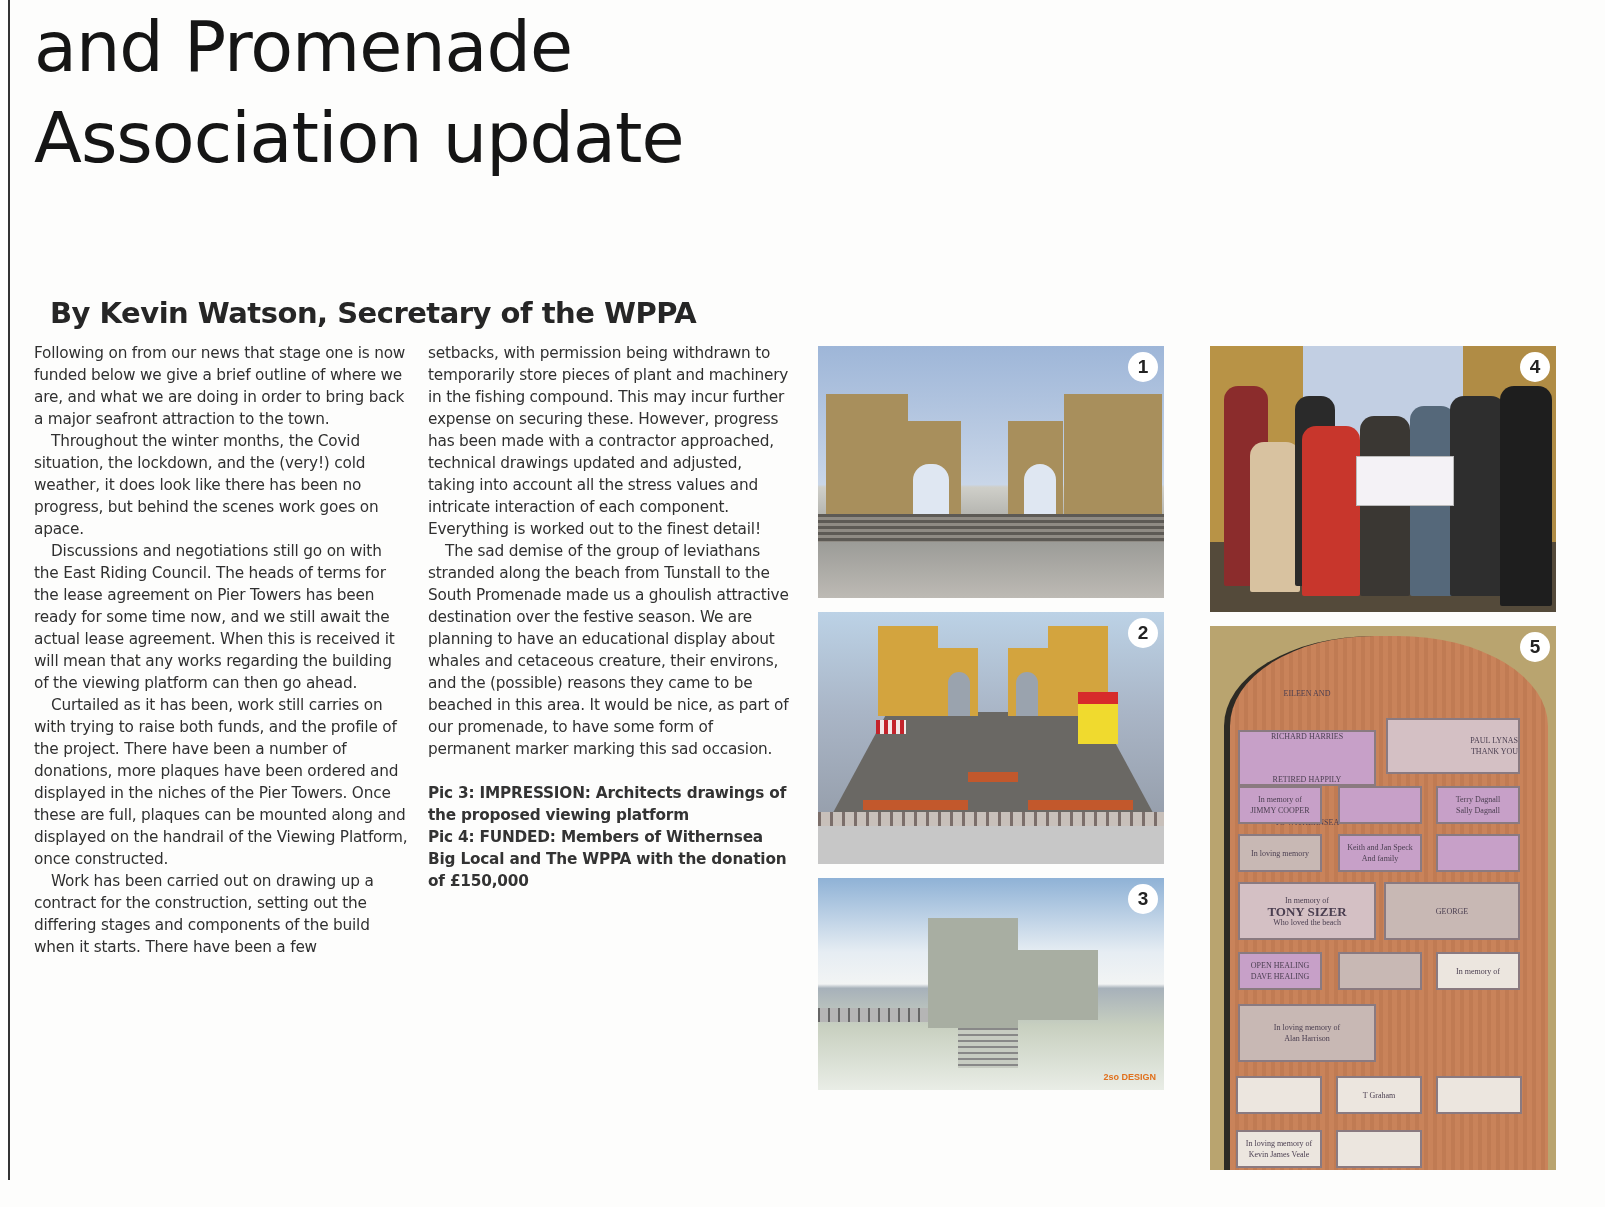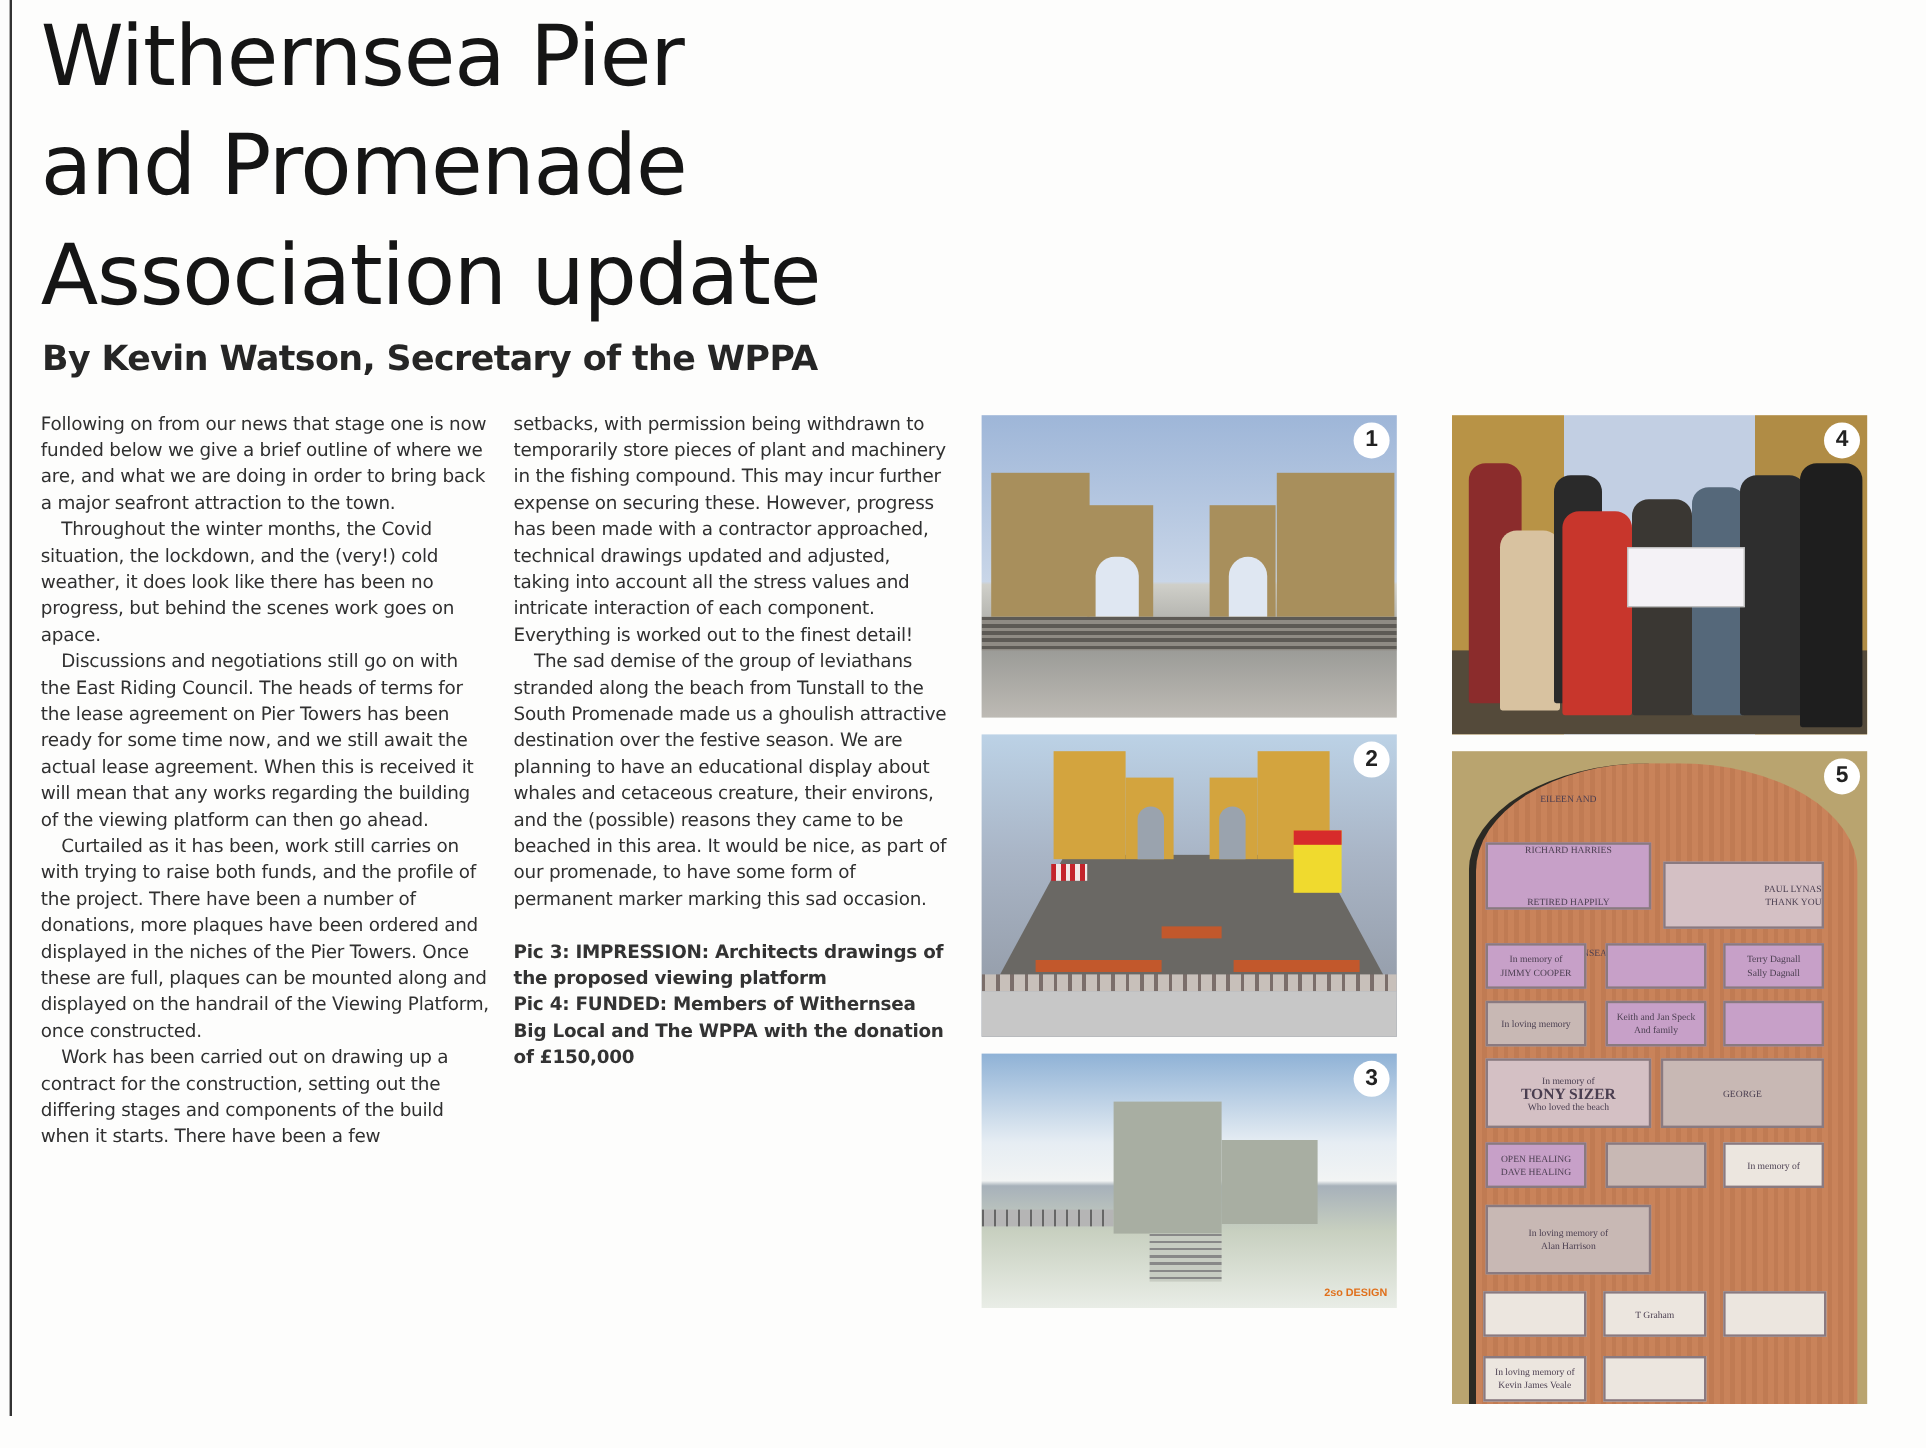--- a/index.html
+++ b/index.html
@@ -12,21 +12,21 @@
   .rule-left { position:absolute; left:8px; top:0; width:2px; height:1180px; background:#333; }
   .headline {
     position:absolute; left:34px; top:2px; width:720px;
     font-family:"DejaVu Sans", sans-serif; font-weight:400;
     font-size:70px; line-height:91px; color:#151515; letter-spacing:-1px;
     margin:0;
   }
   .byline {
     position:absolute; left:34px; top:280px;
     font-family:"DejaVu Sans", sans-serif;
-    font-size:29px; color:#262626; letter-spacing:-0.5px; margin:1px;
+    font-size:29px; color:#262626; letter-spacing:-0.5px; margin:16px;
   }
   .col {
     position:absolute; top:342px; width:375px;
     font-family:"DejaVu Sans", sans-serif; font-size:15.3px; line-height:22px;
     color:#303030; letter-spacing:-0.2px;
   }
   .col p { margin:0; text-indent:17px; }
   .col p.first { text-indent:0; }
   .col1 { left:34px; }
   .col2 { left:428px; width:365px; }
@@ -99,21 +99,20 @@
   .pale { background:#d4c0c4; }
   .grey { background:#c8b8b4; }
   .white { background:#ece6df; }
 </style>
 </head>
 <body>
 
 <div class="rule-left"></div>
 
 <h1 class="headline">
-  <div>Withernsea Pier</div>
   <div>and Promenade</div>
   <div>Association update</div>
 </h1>
 
 <h2 class="byline">By Kevin Watson, Secretary of the WPPA</h2>
 
 <div class="col col1">
   <p class="first">Following on from our news that stage one is now funded below we give a brief outline of where we are, and what we are doing in order to bring back a major seafront attraction to the town.</p>
   <p>Throughout the winter months, the Covid situation, the lockdown, and the (very!) cold weather, it does look like there has been no progress, but behind the scenes work goes on apace.</p>
   <p>Discussions and negotiations still go on with the East Riding Council. The heads of terms for the lease agreement on Pier Towers has been ready for some time now, and we still await the actual lease agreement. When this is received it will mean that any works regarding the building of the viewing platform can then go ahead.</p>
@@ -177,21 +176,21 @@
   <div class="person" style="left:150px;top:70px;width:50px;height:180px;background:#3a3733;"></div>
   <div class="person" style="left:200px;top:60px;width:45px;height:190px;background:#55687a;"></div>
   <div class="person" style="left:240px;top:50px;width:55px;height:200px;background:#2e2e2e;"></div>
   <div class="person" style="left:290px;top:40px;width:52px;height:220px;background:#1e1e1e;"></div>
   <div class="cheque"></div>
   <div class="badge">4</div>
 </div>
 
 <div class="photo p5">
   <div class="board"></div>
-  <div class="plaque lilac" style="left:28px;top:76px;width:134px;height:52px;gap:32px;">
+  <div class="plaque lilac" style="left:28px;top:104px;width:134px;height:52px;gap:32px;">
     <span>EILEEN AND</span>
     <span>RICHARD HARRIES</span>
     <span>RETIRED HAPPILY</span>
     <span>TO WITHERNSEA</span>
   </div>
   <div class="plaque pale" style="left:176px;top:92px;width:130px;height:52px;align-items:flex-end;">
     <span>PAUL LYNAS</span>
     <span>THANK YOU</span>
   </div>
   <div class="plaque lilac" style="left:28px;top:160px;width:80px;height:34px;">

